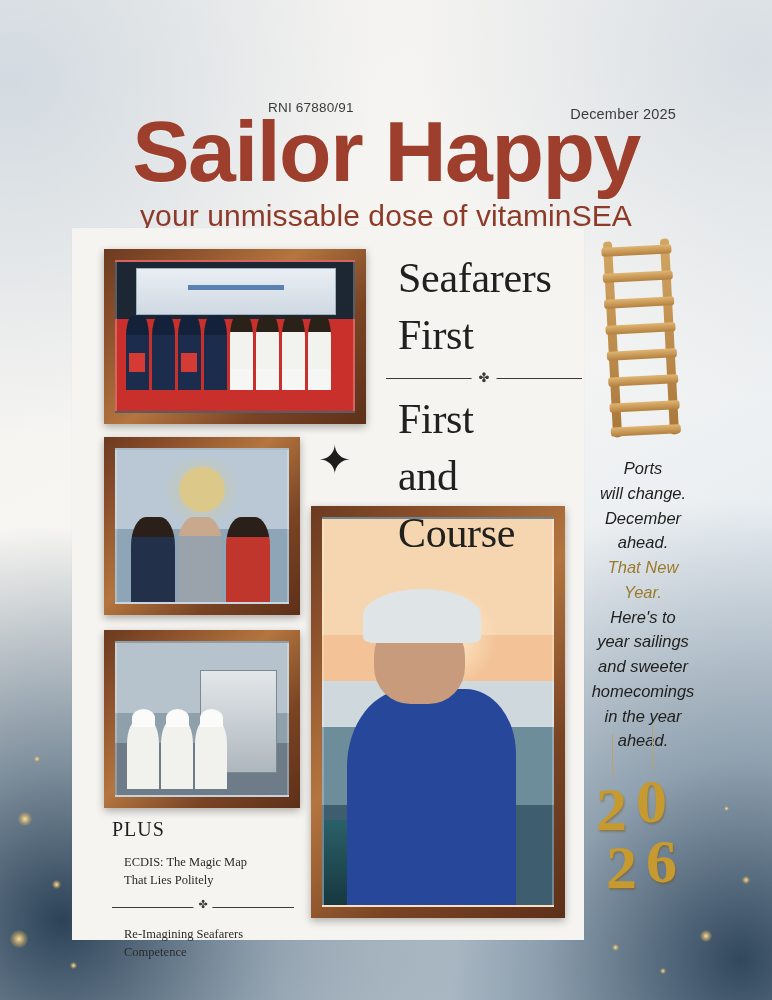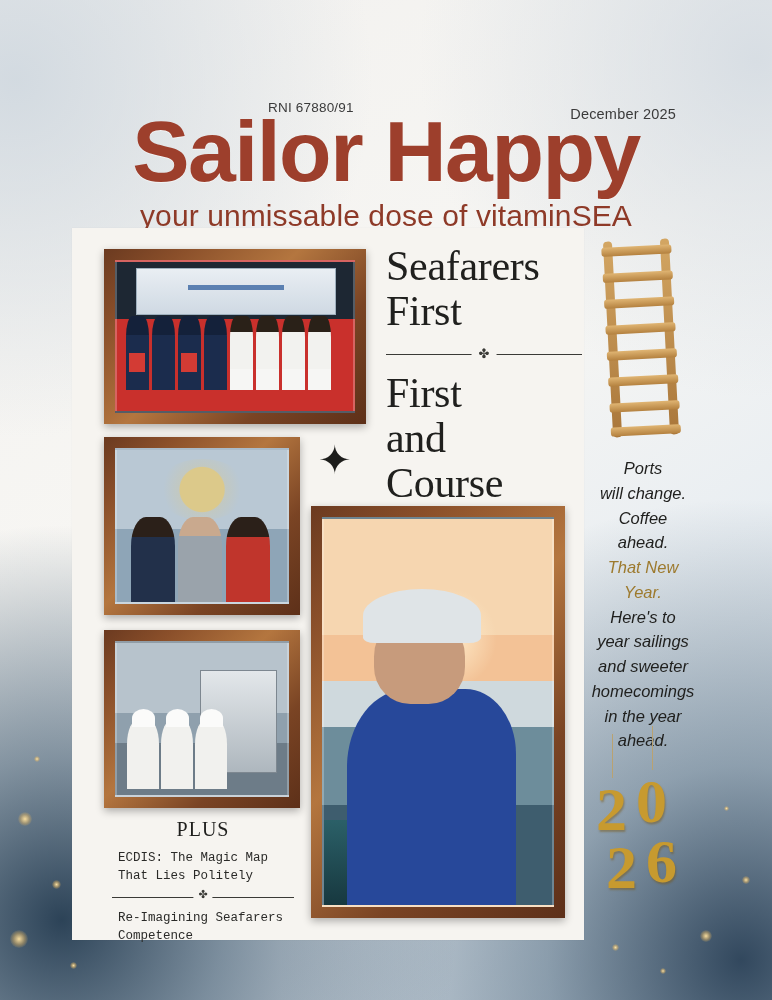--- a/index.html
+++ b/index.html
@@ -204,21 +204,21 @@
     top: 244px;
     width: 196px;
     text-align: left;
   }
   .headline {
     font-family: "Liberation Serif", serif;
     font-size: 42px;
     line-height: 1.08;
     color: #20201e;
     letter-spacing: -0.3px;
-    margin: 0;
+    margin: 12px;
   }
   .rule-orn {
     position: relative;
     margin: 12px 0 10px 0;
     height: 14px;
   }
   .rule-orn:before {
     content: "";
     position: absolute; left: 0; right: 0; top: 7px;
     height: 1px; background: #3a3a36;
@@ -243,28 +243,27 @@
     left: 112px;
     top: 818px;
     width: 182px;
   }
   .plus-title {
     font-family: "Liberation Serif", serif;
     font-size: 20px;
     letter-spacing: 1px;
     color: #1f1f1d;
     margin: 0 0 8px 0;
-    text-align: center;
   }
   .plus-item {
-    font-family: Liberation Mono, monospace;
+    font-family: Liberation Serif, serif;
     font-size: 12.5px;
     line-height: 1.45;
     color: #2a2a28;
-    margin: 6px;
+    margin: 12px;
   }
   .plus-div {
     position: relative;
     height: 12px;
     margin: 1px 0;
   }
   .plus-div:before {
     content: "";
     position: absolute; left: 0; right: 0; top: 6px; height: 1px; background: #3a3a36;
   }
@@ -440,21 +439,21 @@
     <div class="rung" style="top:84px"></div>
     <div class="rung" style="top:110px"></div>
     <div class="rung" style="top:136px"></div>
     <div class="rung" style="top:162px"></div>
     <div class="rung" style="top:186px"></div>
   </div>
 
   <div class="quote">
     <div>Ports</div>
     <div>will change.</div>
-    <div>Coffee</div>
+    <div>December</div>
     <div>ahead.</div>
     <div class="hl">That New Year.</div>
     <div>Here's to</div>
     <div>year sailings</div>
     <div>and sweeter</div>
     <div>homecomings</div>
     <div>in the year</div>
     <div>ahead.</div>
   </div>
 

